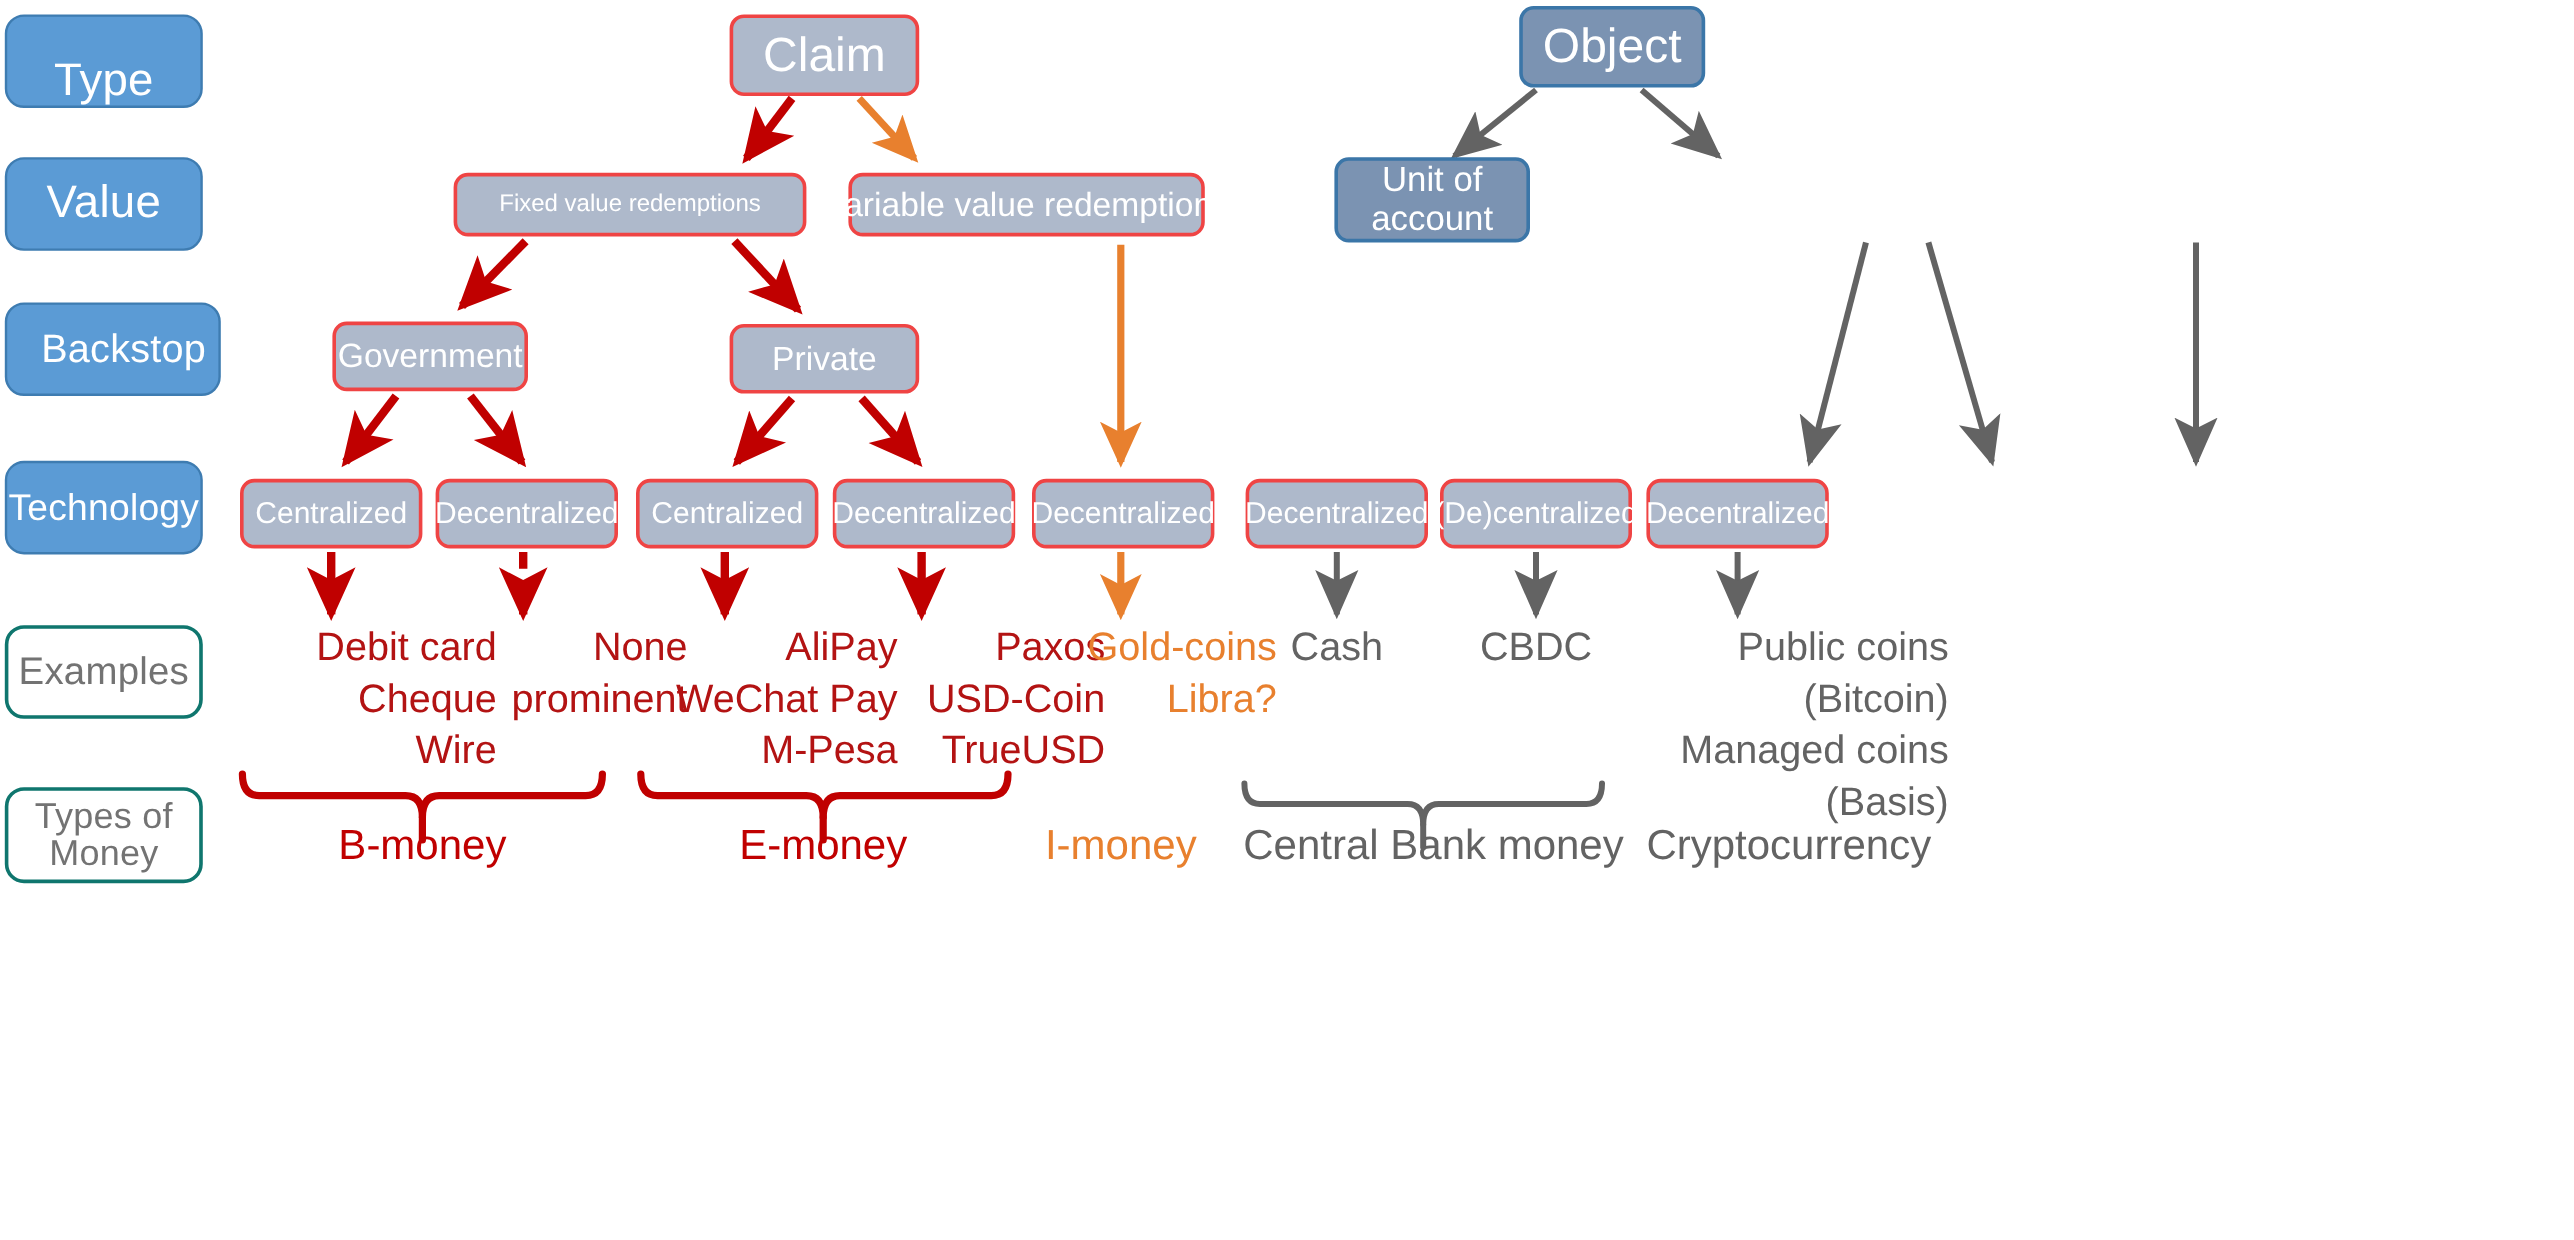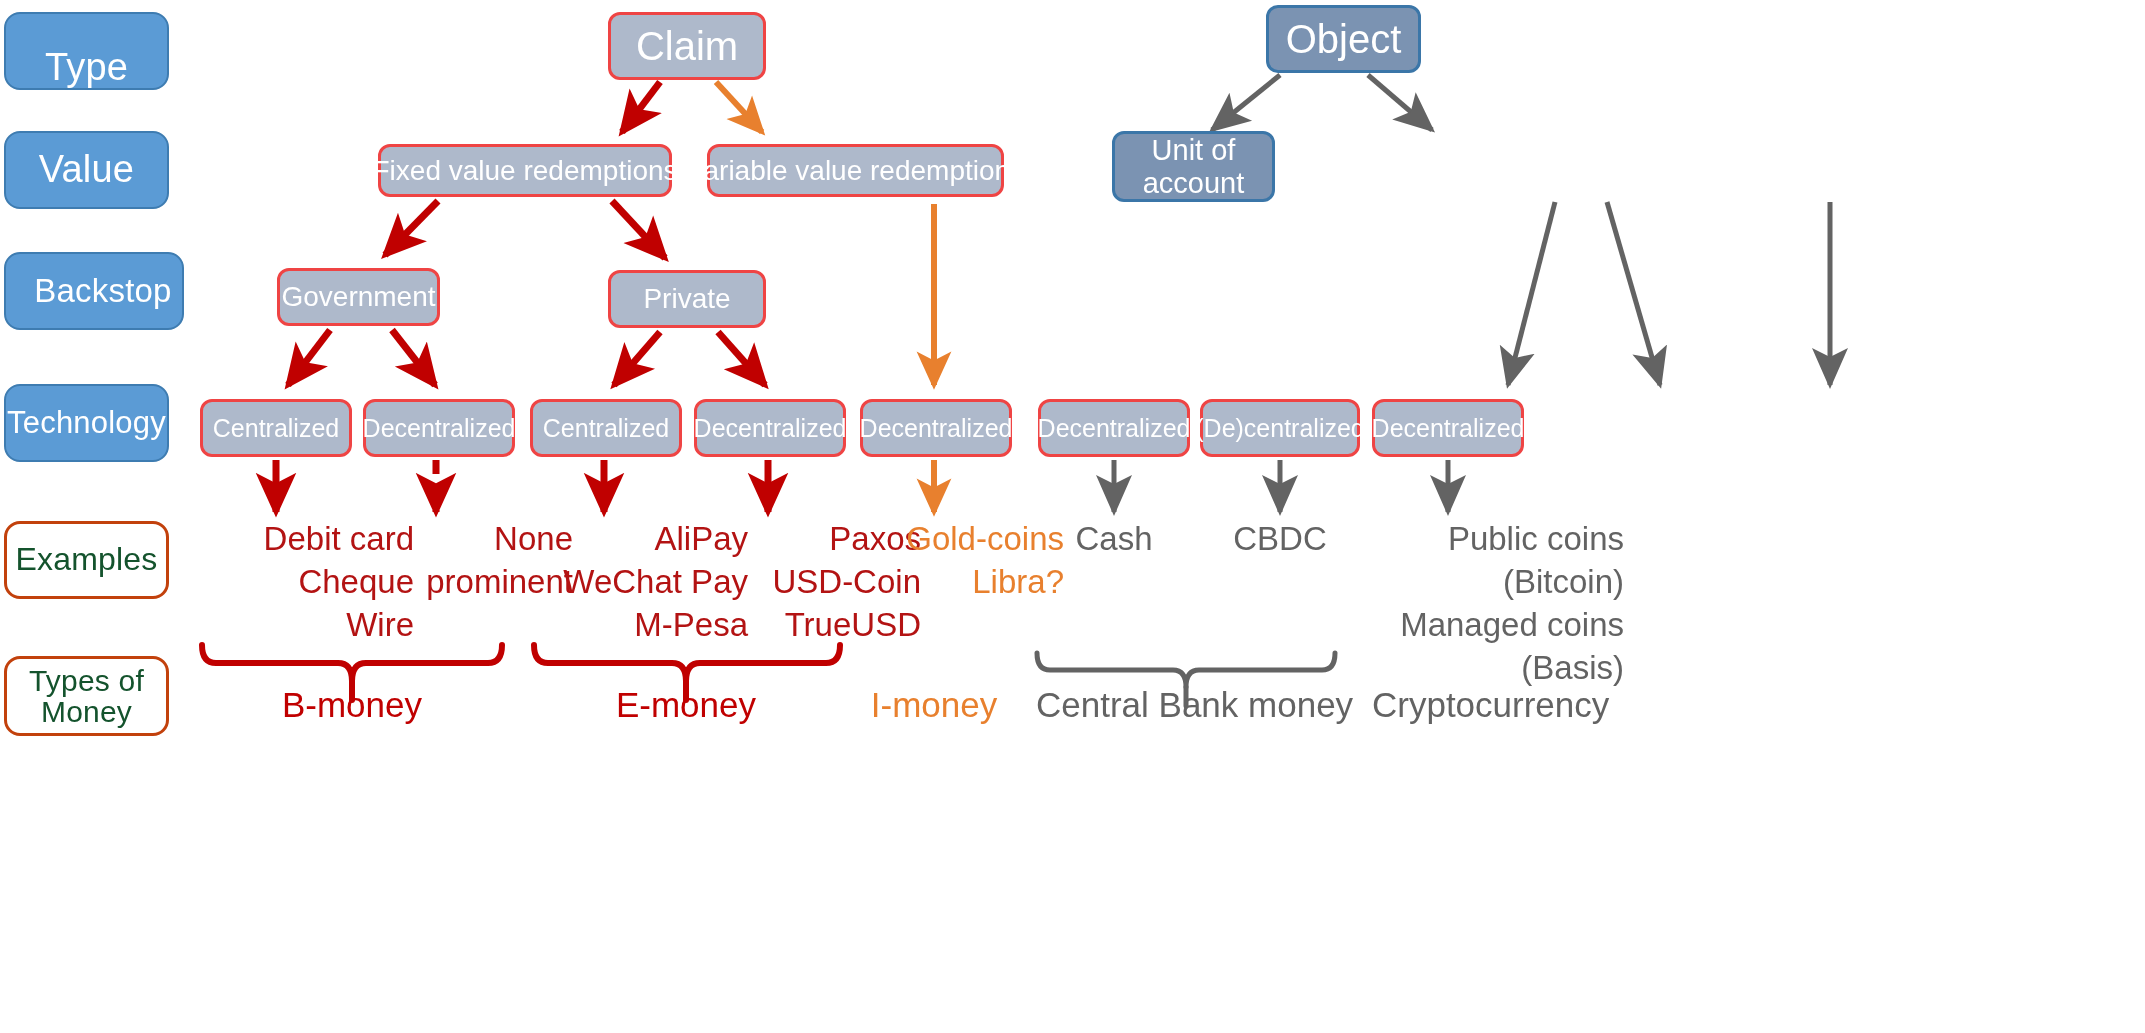--- a/index.html
+++ b/index.html
@@ -33,22 +33,22 @@
     line-height:1.05;
     letter-spacing:.2px;
   }
   .row-label.filled{
     background:#5B9BD5;
     border:2px solid #3E7CB1;
     color:#ffffff;
   }
   .row-label.outline{
     background:#ffffff;
-    border:3px solid #c2410c;
-    color:#14532d;
+    border:3px solid #0f766e;
+    color:#737373;
   }
 
   
   .node{
     position:absolute;
     box-sizing:border-box;
     display:flex;
     align-items:center;
     justify-content:center;
     text-align:center;
@@ -180,21 +180,21 @@
   </div>
 
   <div class="node light" style="left:608px; top:12px; width:158px; height:68px; font-size:40px;">
     <span>Claim</span>
   </div>
 
   <div class="node dark" style="left:1266px; top:5px; width:155px; height:68px; font-size:40px;">
     <span>Object</span>
   </div>
 
-  <div class="node light" style="left:378px; top:144px; width:294px; height:53px; font-size:28px;">
+  <div class="node light" style="left:378px; top:144px; width:294px; height:53px; font-size:20px;">
     <span>Fixed value redemptions</span>
   </div>
 
   <div class="node light" style="left:707px; top:144px; width:297px; height:53px; font-size:28px;">
     <span>Variable value redemptions</span>
   </div>
 
   <div class="node dark wrap" style="left:1112px; top:131px; width:163px; height:71px; font-size:29px; white-space:pre-line;">
     <span>Unit of
 account</span>

